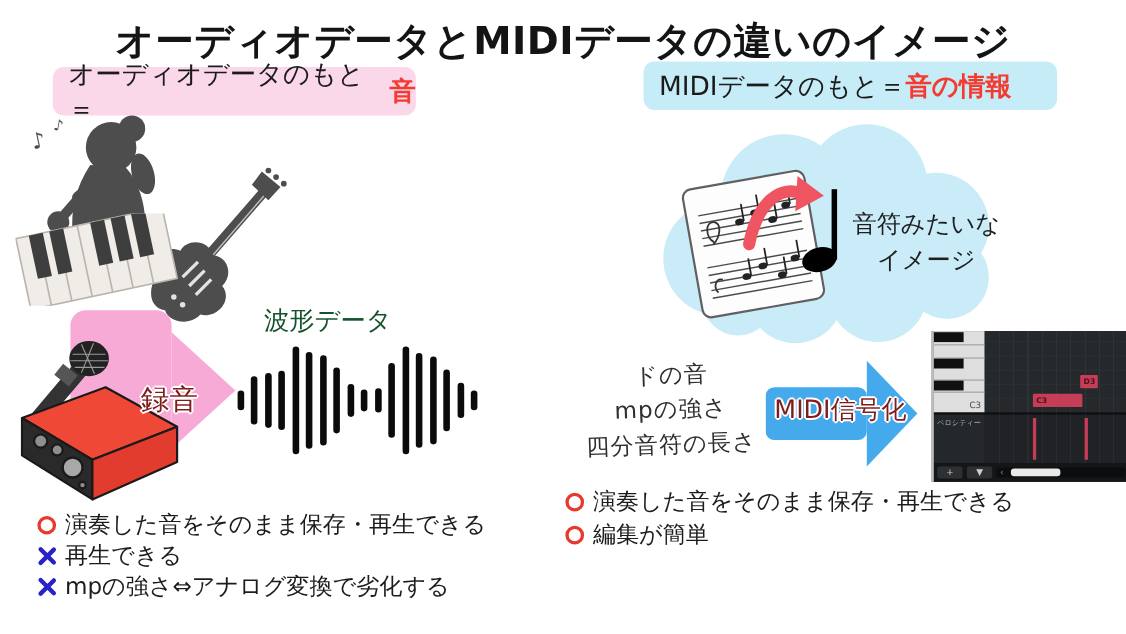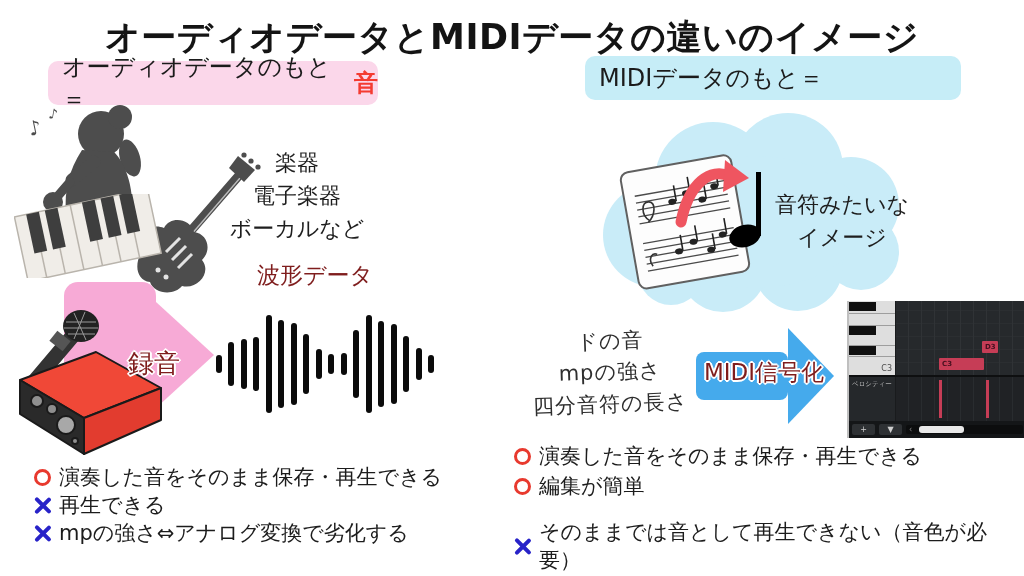--- a/index.html
+++ b/index.html
@@ -11,21 +11,21 @@
 
   .header-pill{height:44px;border-radius:10px;display:flex;align-items:center;padding-left:14px;font-size:24px;}
   .header-audio{left:48px;top:61px;width:316px;background:#fbd7ea;}
   .header-midi{left:585px;top:56px;width:362px;background:#c6edf7;}
   .accent{color:#f43b31;font-weight:800;}
 
   .caption{text-align:center;font-size:22px;line-height:33px;color:#1e1e1e;}
   .inst-caption{left:222px;top:146px;width:150px;}
   .cloud-caption{left:772px;top:188px;width:140px;}
 
-  .wave-title{left:240px;top:260px;width:150px;text-align:center;font-size:23px;color:#7f1d1d;}
+  .wave-title{left:240px;top:276px;width:150px;text-align:left;font-size:23px;color:#14532d;}
   .waveform{left:216px;top:312px;width:218px;height:104px;display:flex;justify-content:space-between;align-items:center;}
   .wbar{width:6px;background:#0b0b0b;border-radius:3px;}
 
   .outlined{color:#7f1d1d;text-shadow:-2px 0 #fff,2px 0 #fff,0 -2px #fff,0 2px #fff,-1px -1px #fff,1px 1px #fff,1px -1px #fff,-1px 1px #fff;}
   .rec-label{left:118px;top:346px;width:72px;text-align:center;font-size:26px;z-index:5;}
   .midi-arrow-label{left:686px;top:357px;width:156px;text-align:center;font-size:23px;z-index:5;}
 
   .note-info{font-size:21px;color:#2e2e2e;text-align:center;transform:rotate(-2deg);letter-spacing:1px;}
 
   .point{display:flex;align-items:center;gap:8px;font-size:21px;color:#1c1c1c;height:26px;}
@@ -116,25 +116,20 @@
       <g fill="#3e3e3e">
         <rect x="18" y="8" width="13" height="40"></rect>
           <rect x="37" y="8" width="13" height="40"></rect>
         <rect x="75" y="8" width="13" height="40"></rect>
           <rect x="94" y="8" width="13" height="40"></rect>
         <rect x="113" y="8" width="13" height="40"></rect>
       </g>
     </g>
   </svg>
 
-  <div class="abs caption inst-caption">
-    <div>楽器</div>
-    <div>電子楽器</div>
-    <div>ボーカルなど</div>
-  </div>
 
   <svg class="abs" style="left:62px;top:280px;" width="158" height="150" viewBox="0 0 158 150">
     <rect x="2" y="2" width="92" height="146" rx="14" fill="#f7aad6"></rect>
     <polygon points="94,22 152,75 94,128" fill="#f7aad6"></polygon>
   </svg>
   <div class="abs rec-label outlined">録音</div>
 
   <svg class="abs" style="left:4px;top:298px;" width="165" height="162" viewBox="0 0 165 162">
     <g>
       <path d="M 72 34 L 28 86" stroke="#333333" stroke-width="15" stroke-linecap="round"></path>
@@ -189,20 +184,21 @@
     <span class="mk mk-bad"></span>
     <span>再生できる</span>
   </div>
   <div class="abs point" style="left:34px;top:520px;">
     <span class="mk mk-bad"></span>
     <span>mpの強さ⇔アナログ変換で劣化する</span>
   </div>
 
   <div class="abs header-pill header-midi">
     <span>MIDIデータのもと＝</span>
+      <span class="accent">音の情報</span>
   </div>
 
   <svg class="abs" style="left:593px;top:110px;" width="318" height="202" viewBox="0 0 318 202">
     <g fill="#c9ecf8">
       <circle cx="62" cy="125" r="52"></circle>
         <circle cx="120" cy="70" r="58"></circle>
       <circle cx="195" cy="58" r="55"></circle>
         <circle cx="258" cy="95" r="48"></circle>
       <circle cx="268" cy="142" r="38"></circle>
         <circle cx="205" cy="156" r="45"></circle>
@@ -306,18 +302,14 @@
   </div>
 
   <div class="abs point" style="left:514px;top:443px;">
     <span class="mk mk-good"></span>
     <span>演奏した音をそのまま保存・再生できる</span>
   </div>
   <div class="abs point" style="left:514px;top:473px;">
     <span class="mk mk-good"></span>
     <span>編集が簡単</span>
   </div>
-  <div class="abs point" style="left:514px;top:533px;">
-    <span class="mk mk-bad"></span>
-    <span>そのままでは音として再生できない（音色が必要）</span>
-  </div>
 
 </div>
 
 </body></html>

